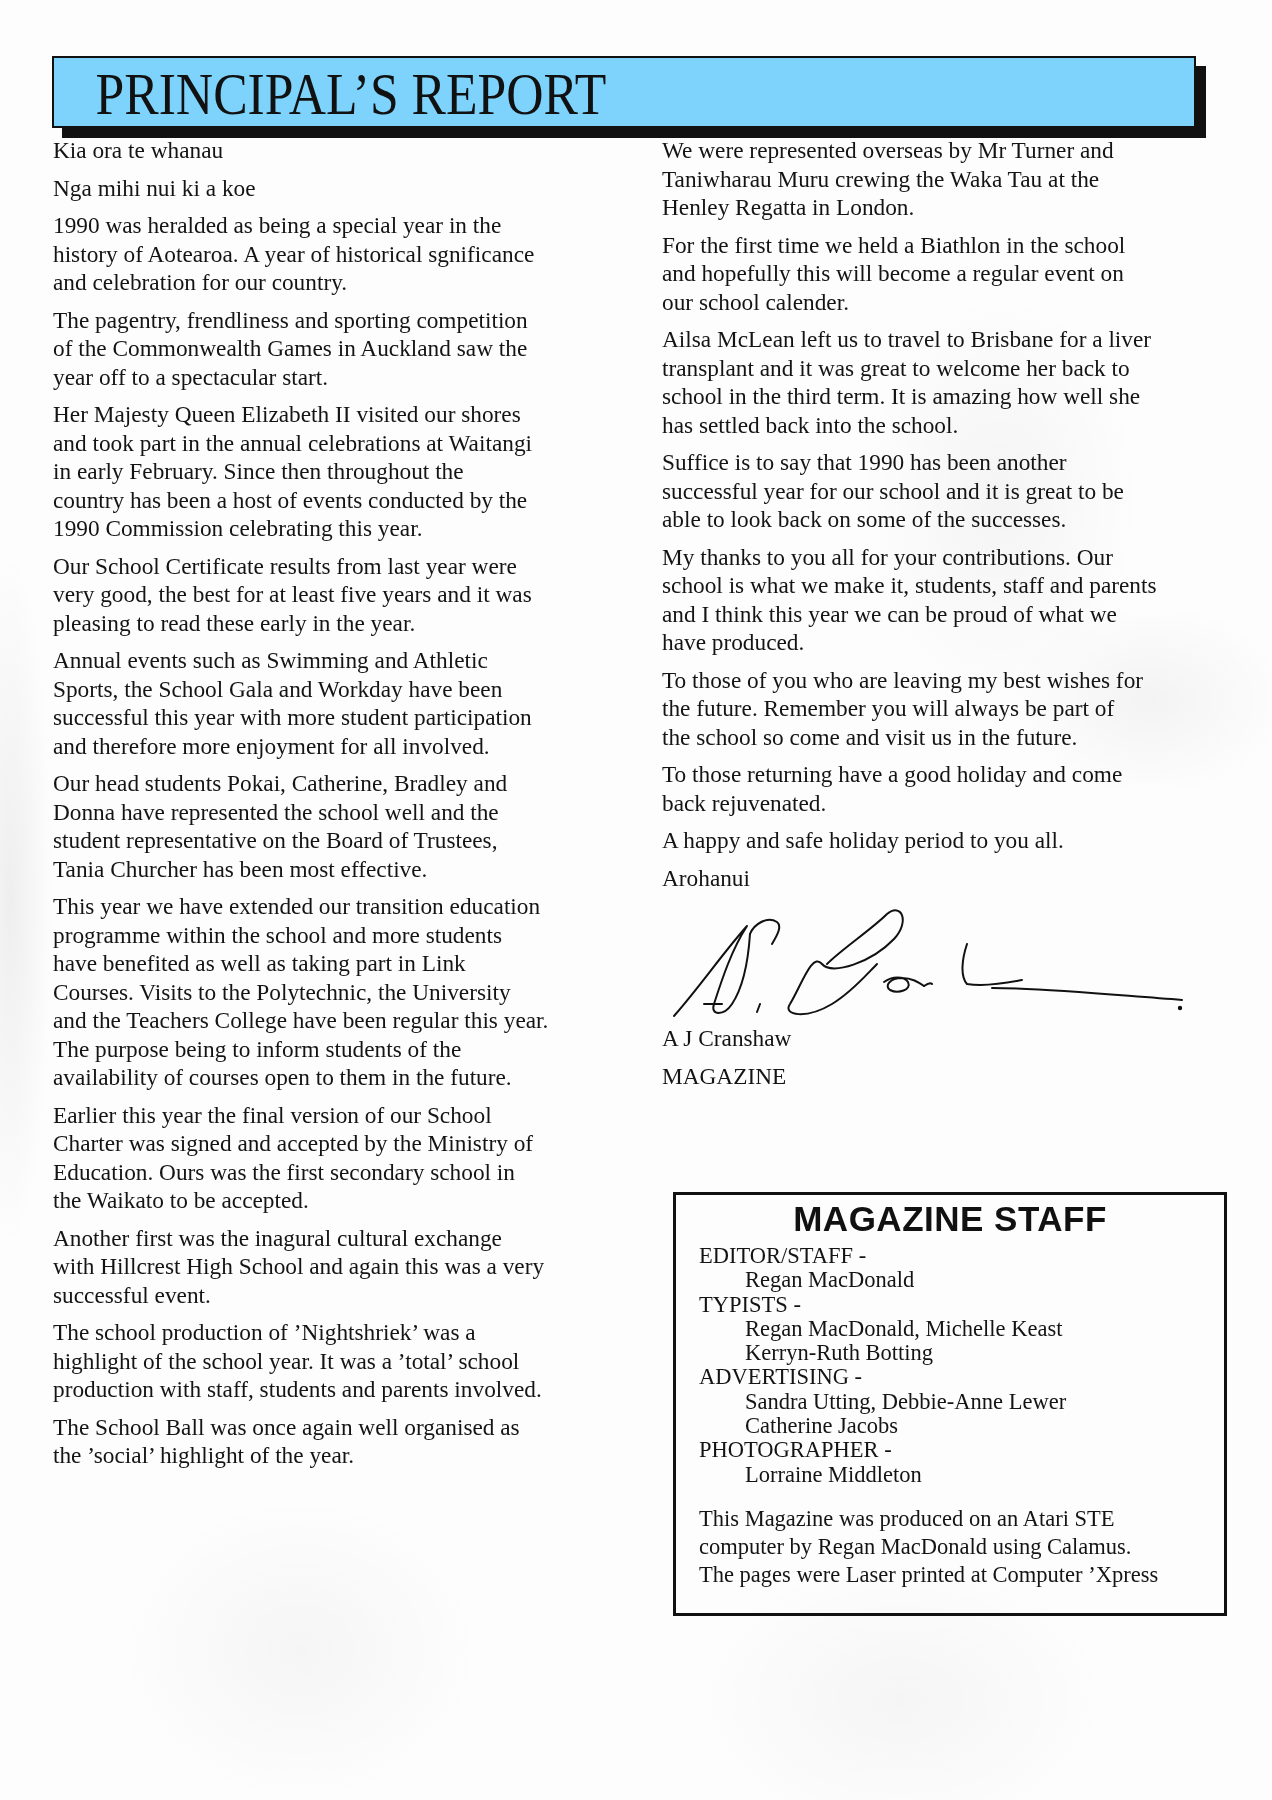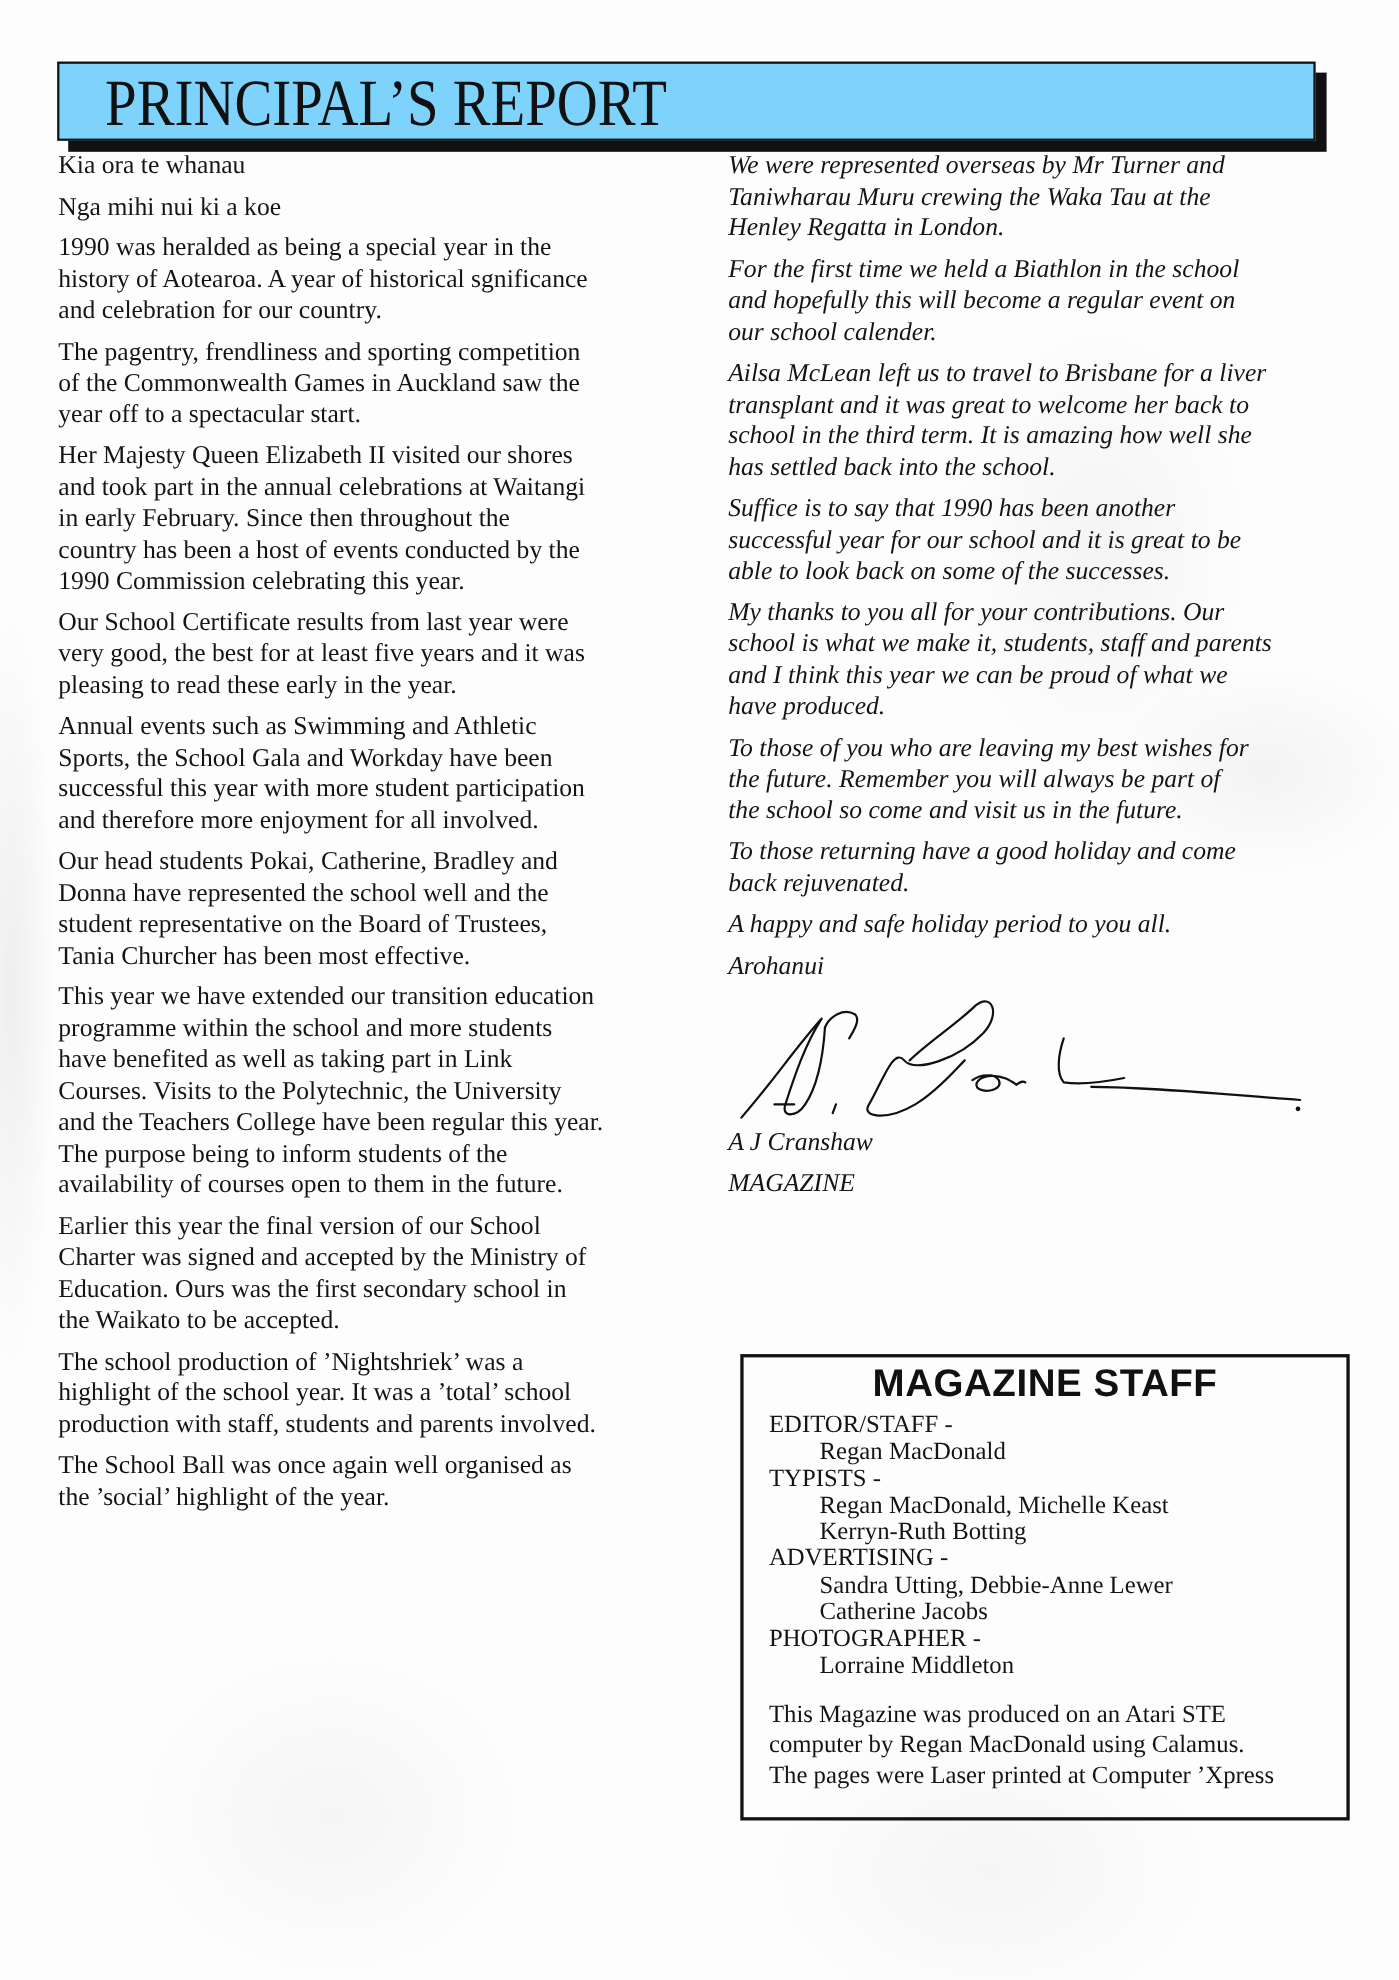--- a/index.html
+++ b/index.html
@@ -71,21 +71,20 @@
       font-size: 23.3px;
       line-height: 28.5px;
     }
     .col-left {
       left: 53px;
       width: 600px;
     }
     .col-right {
       left: 662px;
       width: 600px;
-      font-style: italic;
     }
     .para {
       margin: 0 0 9px 0;
       white-space: pre-line;
     }
 
     .signature {
       position: relative;
       width: 560px;
       height: 120px;
@@ -95,21 +94,21 @@
     .signature svg {
       position: absolute;
       left: 0;
       top: 0;
     }
 
     
     .staff-box {
       position: absolute;
       left: 673px;
-      top: 1231px;
+      top: 1192px;
       width: 548px;
       height: 418px;
       border: 3px solid #111;
       background: transparent;
     }
     .staff-title {
       font-family: "Liberation Sans", "DejaVu Sans", sans-serif;
       font-weight: bold;
       font-size: 35px;
       text-align: center;
@@ -178,20 +177,23 @@
 programme within the school and more students
 have benefited as well as taking part in Link
 Courses.  Visits to the Polytechnic, the University
 and the Teachers College have been regular this year.
  The purpose being to inform students of the
 availability of courses open to them in the future.</p>
   <p class="para">Earlier this year the final version of our School
 Charter was signed and accepted by the Ministry of
 Education.  Ours was the first secondary school in
 the Waikato to be accepted.</p>
+  <p class="para">Another first was the inagural cultural exchange
+with Hillcrest High School and again this was a very
+successful event.</p>
   <p class="para">The school production of ’Nightshriek’ was a
 highlight of the school year.  It was a ’total’ school
 production with staff, students and parents involved.</p>
   <p class="para">The School Ball was once again well organised as
  the ’social’ highlight of the year.</p>
 </div>
 
 <div class="col col-right">
   <p class="para">We were represented overseas by Mr Turner and
 Taniwharau Muru crewing the Waka Tau at the

